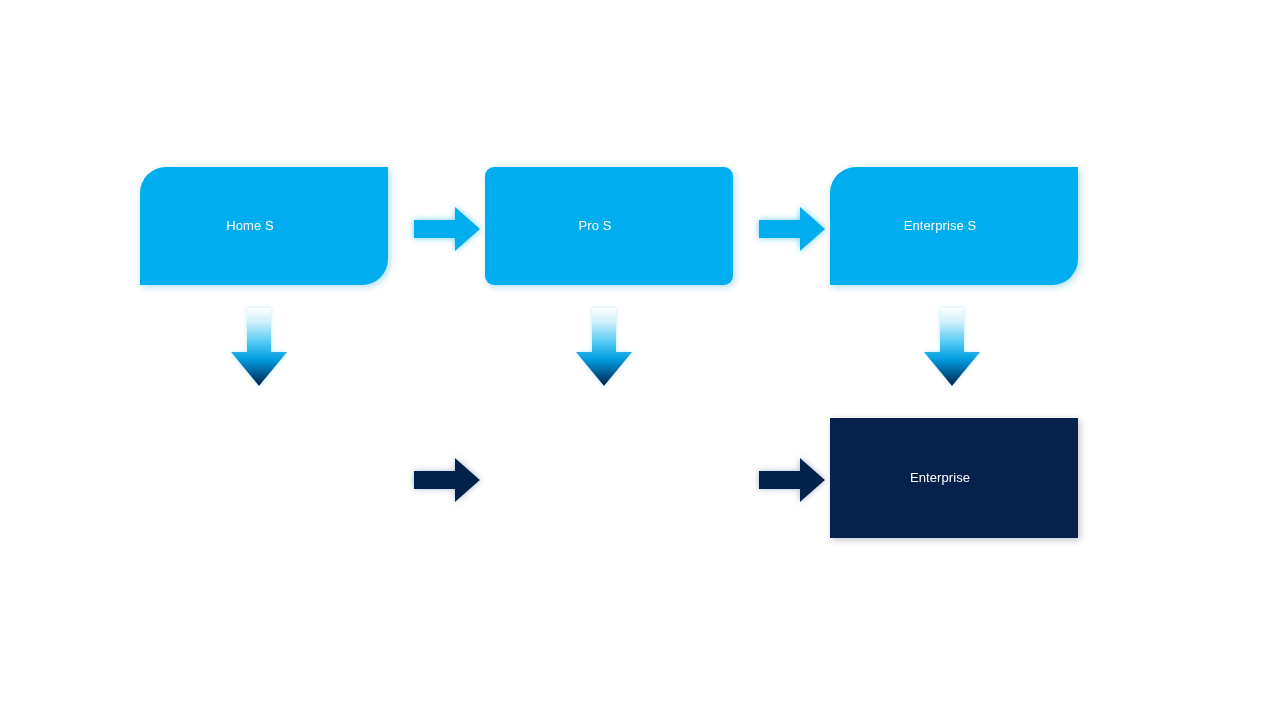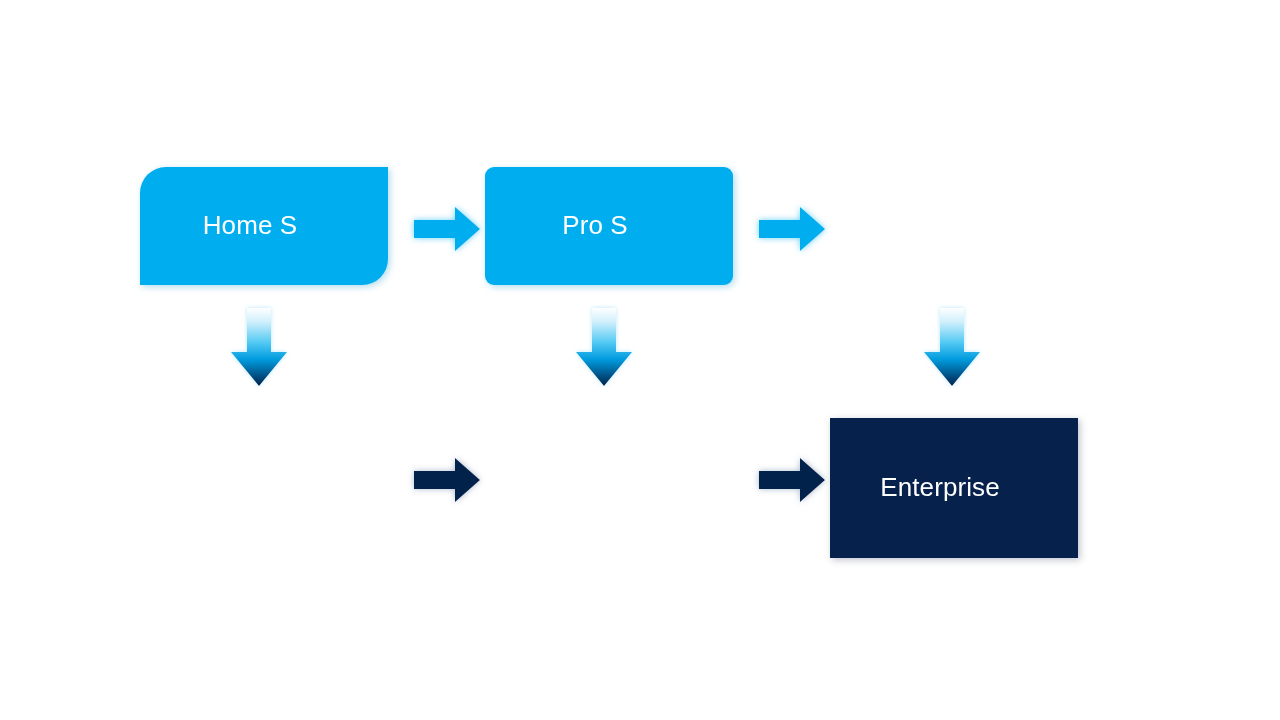--- a/index.html
+++ b/index.html
@@ -25,21 +25,21 @@
   }
 
   
   .node {
     position: absolute;
     display: flex;
     align-items: center;
     justify-content: center;
     box-sizing: border-box;
     color: #ffffff;
-    font-size: 26px;
+    font-size: 13px;
     font-weight: 300;
     letter-spacing: 0.1px;
     line-height: 1.2;
     user-select: none;
   }
 
   .node-label {
     display: block;
     text-align: center;
     position: relative;
@@ -74,24 +74,27 @@
 <div id="canvas">
 
   <div class="node tier-s" style="left:140px; top:167px; width:248px; height:118px;">
     <span class="node-label">Home S</span>
   </div>
 
   <div class="node tier-s" style="left:485px; top:167px; width:248px; height:118px;border-radius:9px;">
     <span class="node-label">Pro S</span>
   </div>
 
+  <div class="node tier-s" style="left:830px; top:167px; width:248px; height:118px;">
+    <span class="node-label">Enterprise S</span>
+  </div>
 
 
 
-  <div class="node tier-base" style="left:830px; top:418px; width:248px; height:140px;">
+  <div class="node tier-base" style="left:830px; top:418px; width:248px; height:120px;">
     <span class="node-label">Enterprise</span>
   </div>
 
   <svg width="0" height="0" style="position:absolute" aria-hidden="true">
     <defs>
       <linearGradient id="downGrad" x1="0" y1="0" x2="0" y2="1">
         <stop offset="0%" stop-color="#FFFFFF"></stop>
         <stop offset="18%" stop-color="#CFEFFC"></stop>
         <stop offset="45%" stop-color="#4FC8F3"></stop>
         <stop offset="66%" stop-color="#009BDE"></stop>

